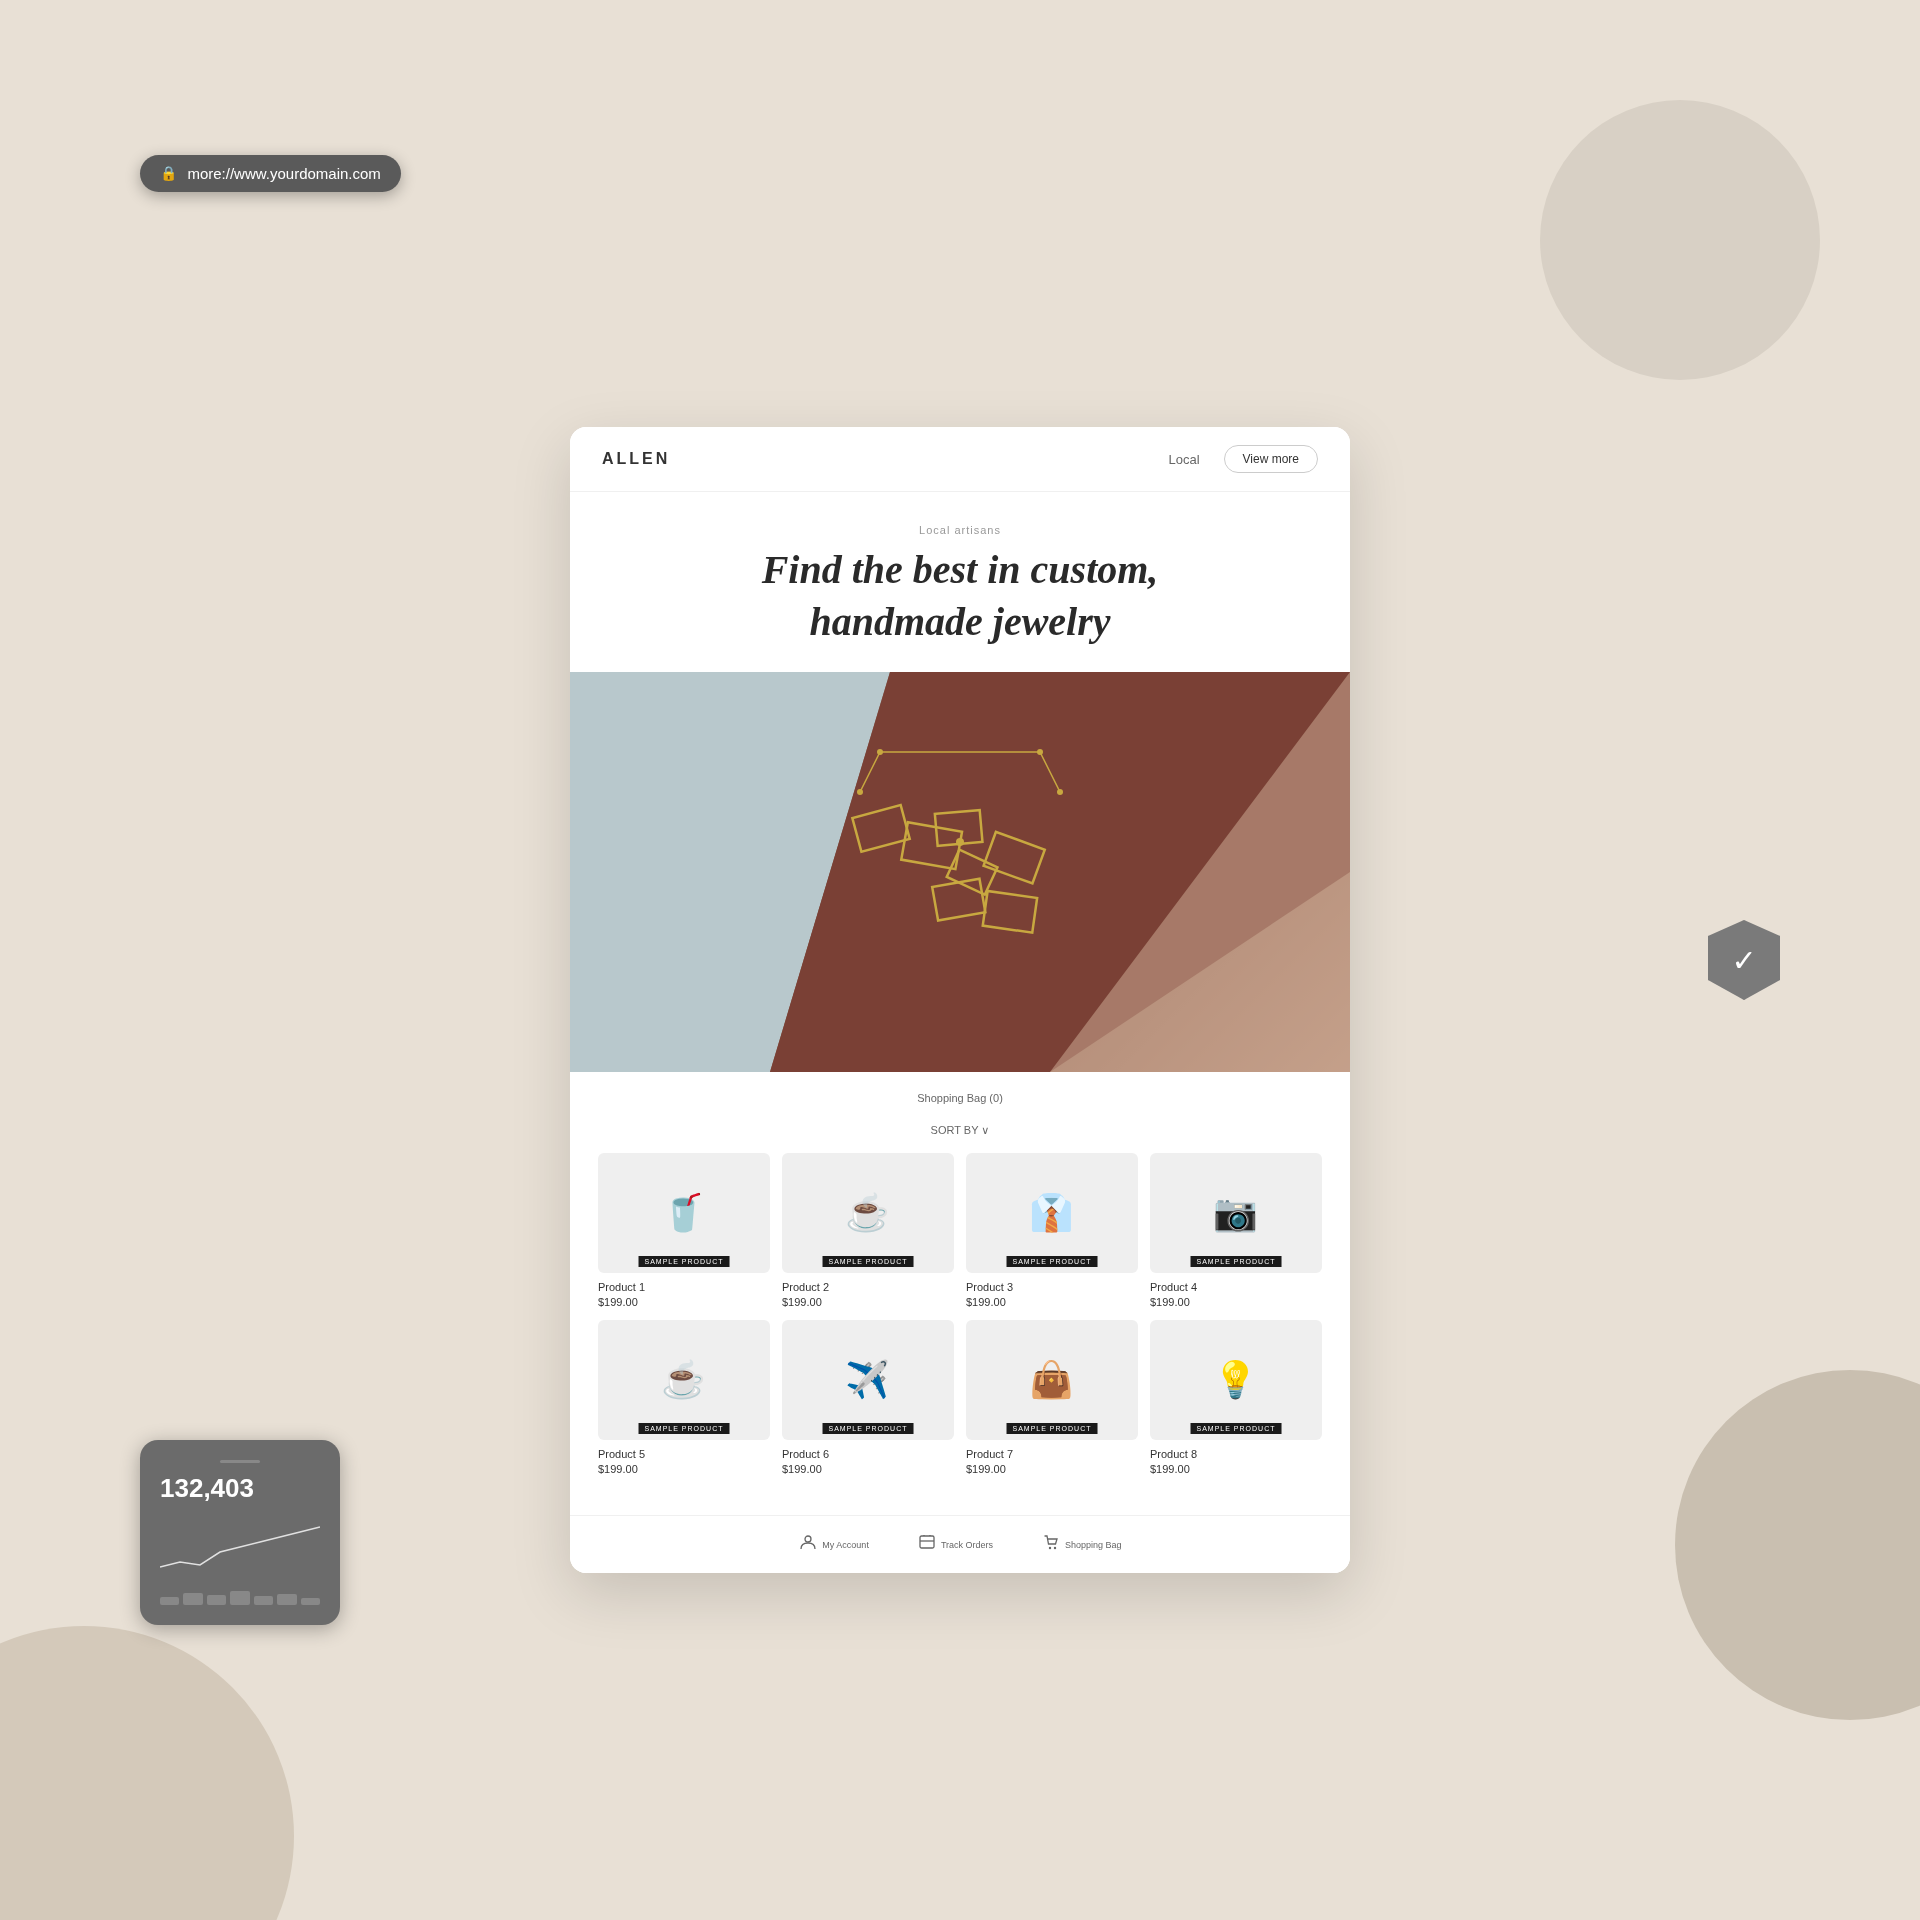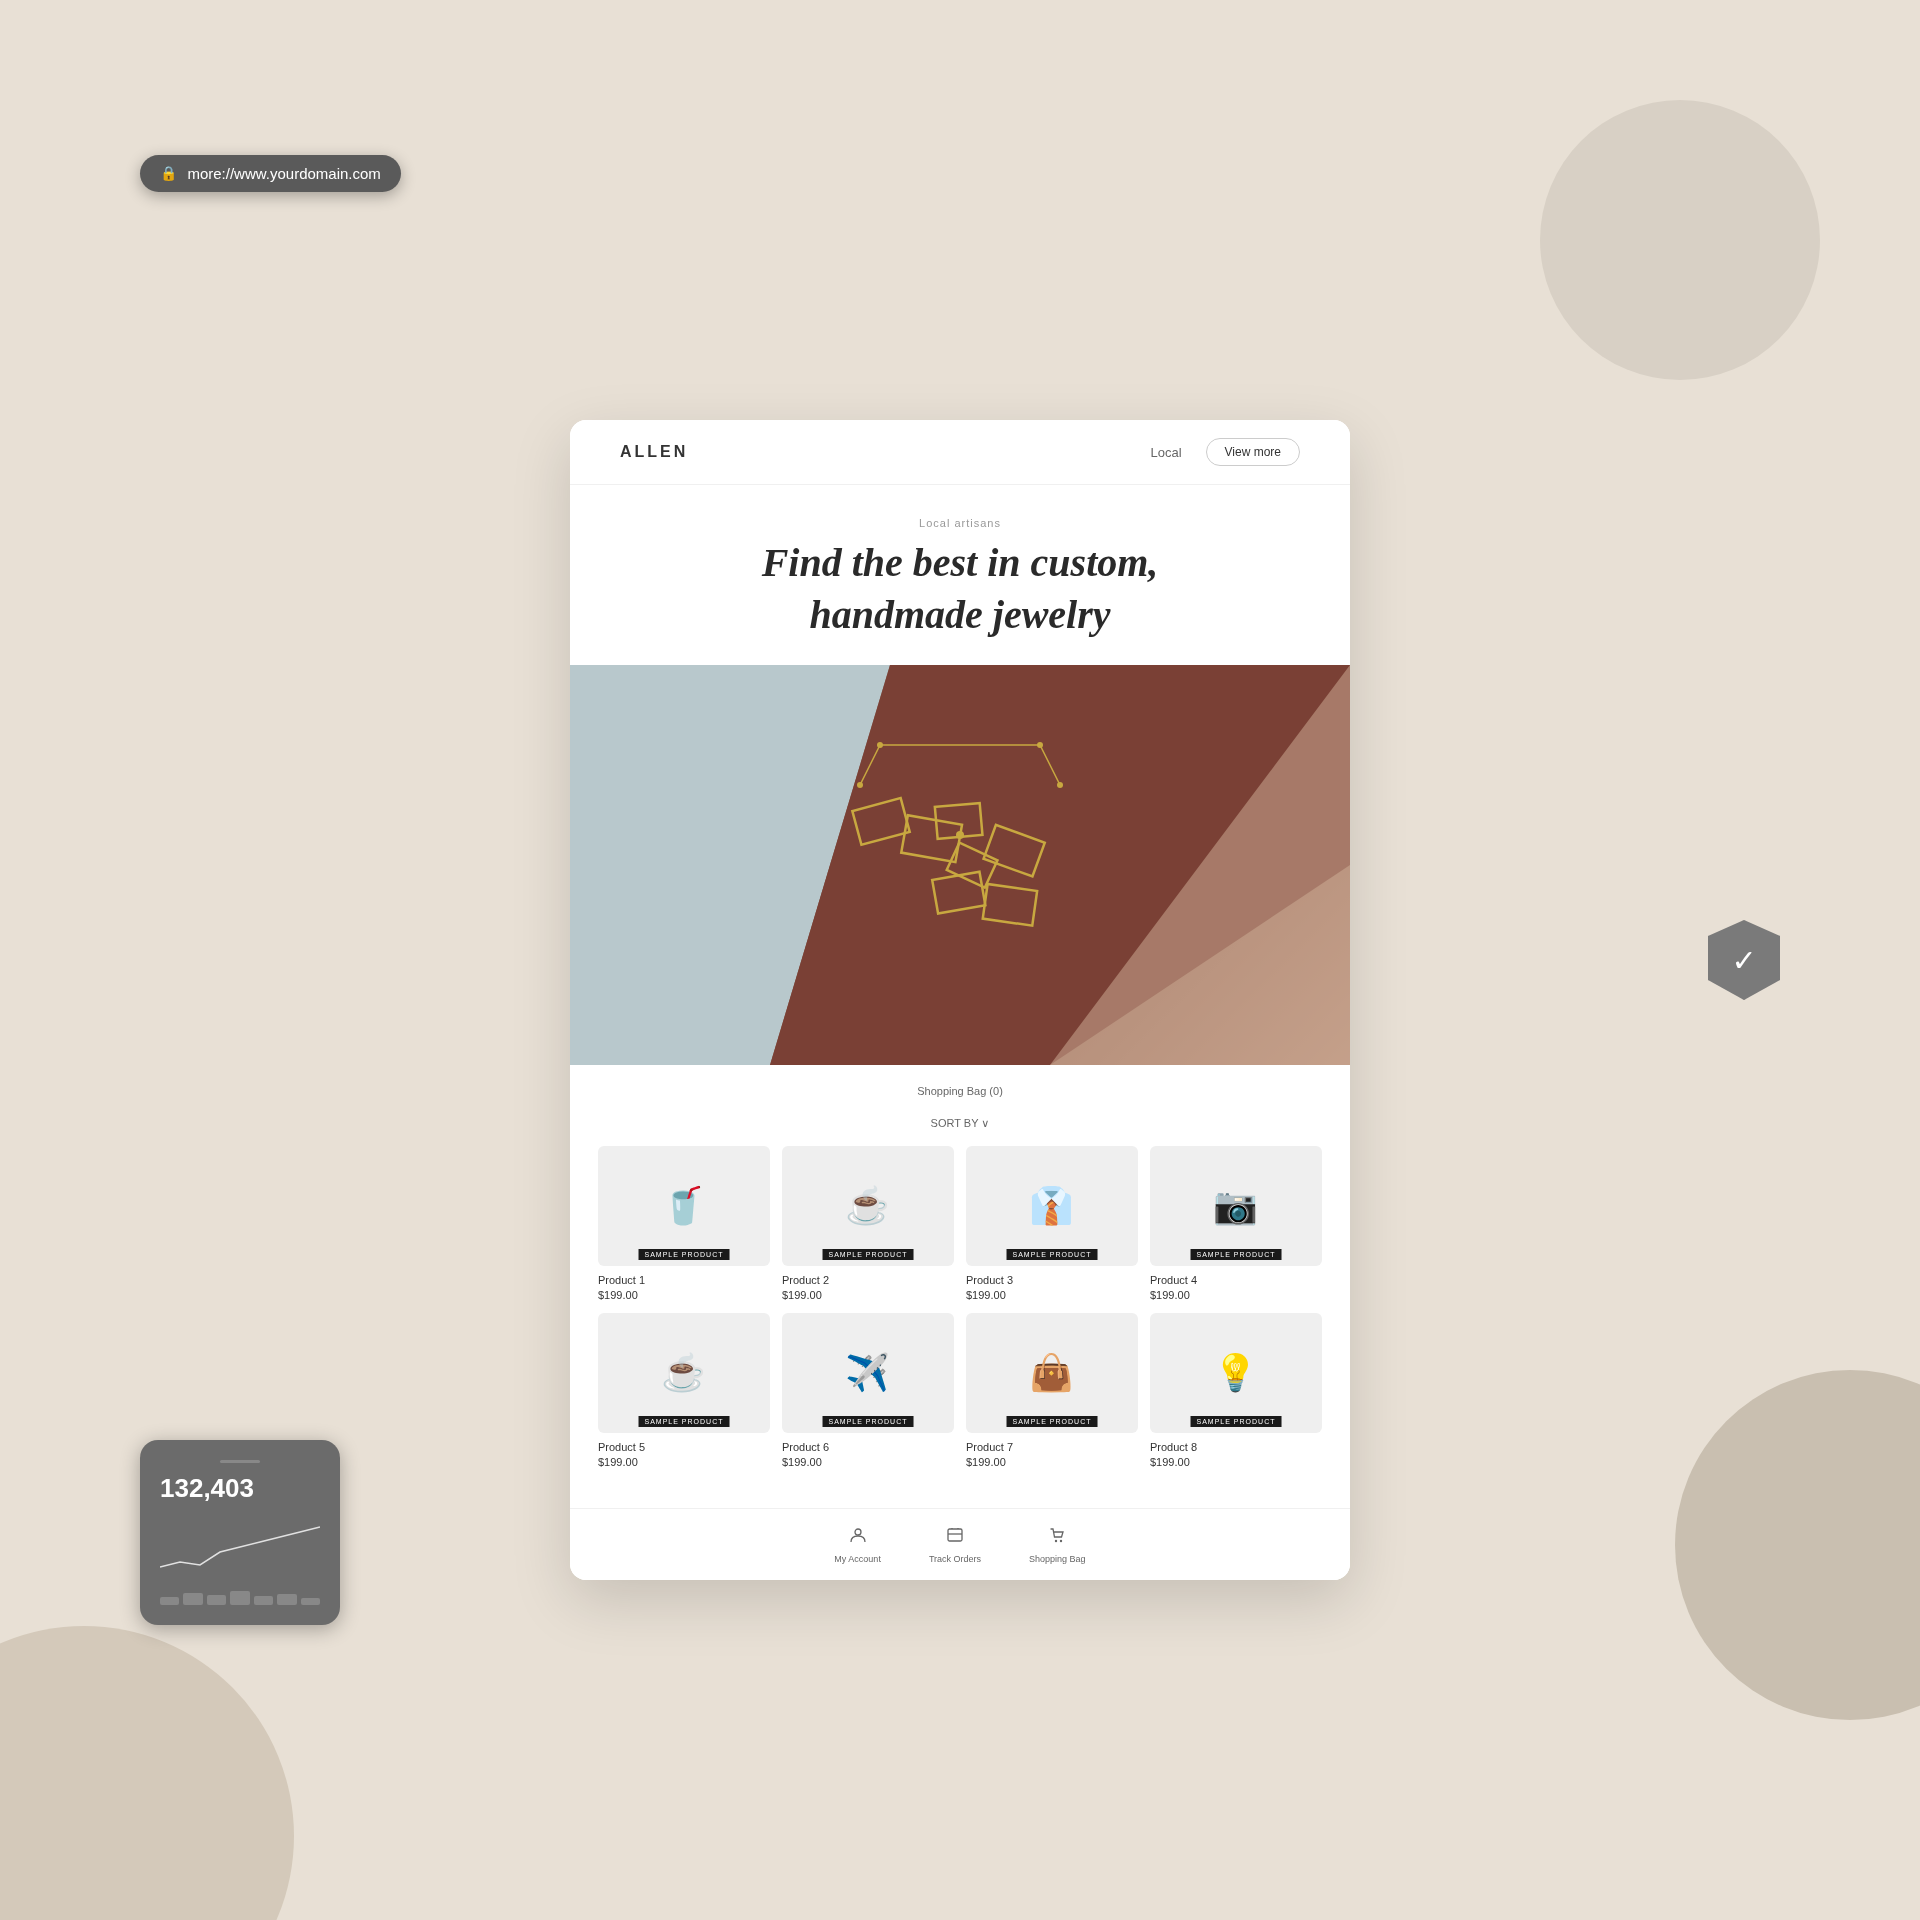--- a/index.html
+++ b/index.html
@@ -155,21 +155,21 @@
       z-index: 5;
       overflow: hidden;
       margin-top: 80px;
     }
 
     
     .site-header {
       display: flex;
       align-items: center;
       justify-content: space-between;
-      padding: 18px 50px;
+      padding: 18px 32px;
       border-bottom: 1px solid #f0f0f0;
       background: white;
     }
     .site-logo {
       font-size: 16px;
       font-weight: bold;
       letter-spacing: 3px;
       font-family: Arial, sans-serif;
       color: #333;
     }
@@ -306,21 +306,20 @@
     .bottom-nav {
       display: flex;
       justify-content: center;
       gap: 48px;
       padding: 16px;
       border-top: 1px solid #f0f0f0;
       background: white;
     }
     .bottom-nav-item {
       display: flex;
-      flex-direction: column;
       align-items: center;
       gap: 4px;
       cursor: pointer;
     }
     .bottom-nav-icon {
       font-size: 18px;
       color: #666;
     }
     .bottom-nav-label {
       font-size: 9px;

